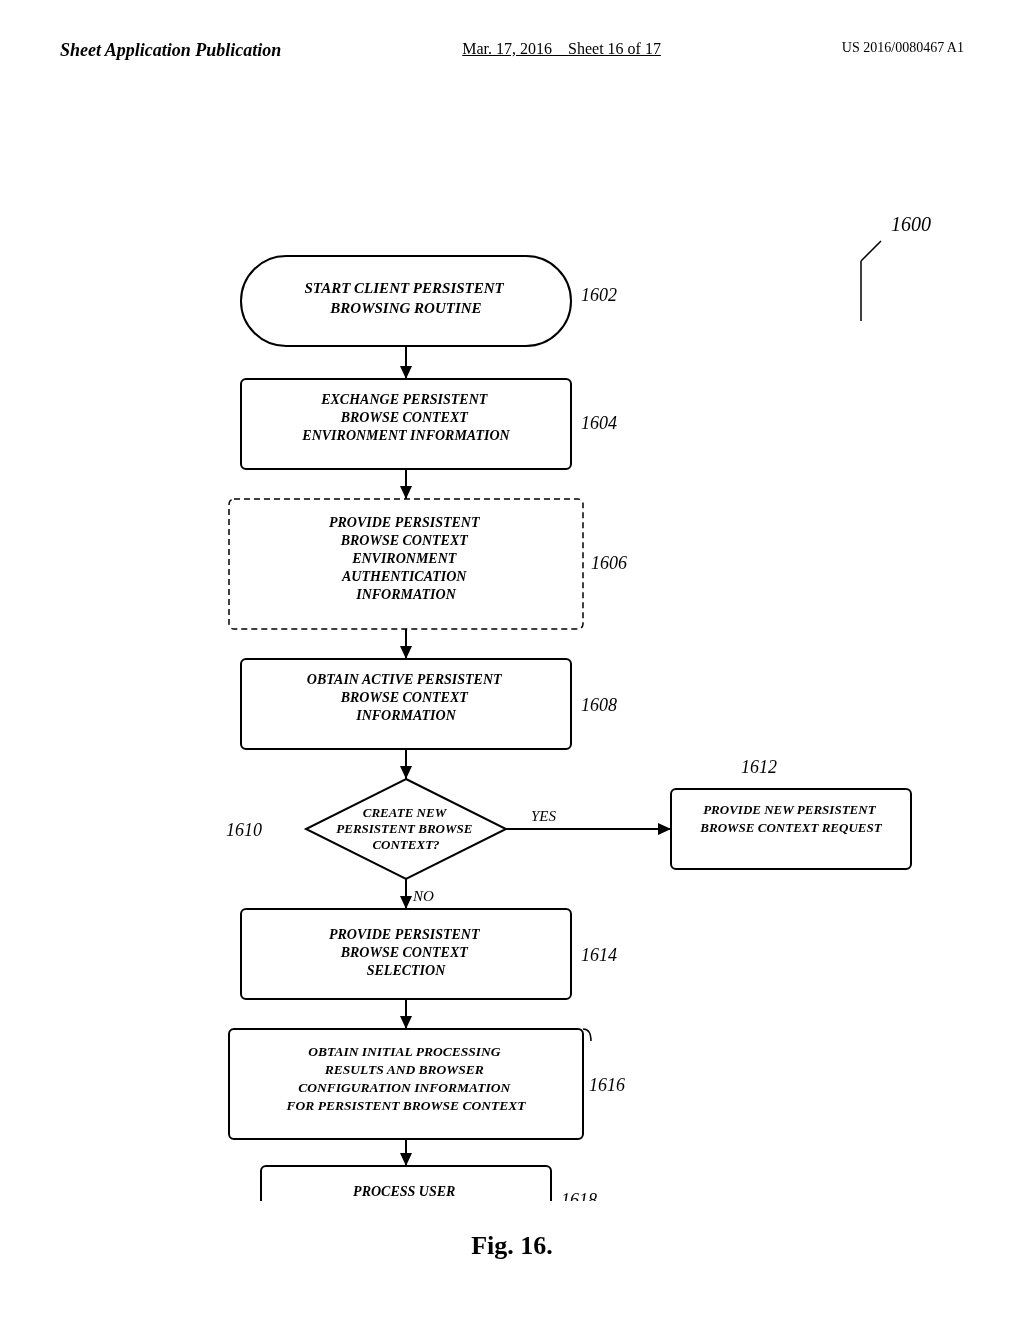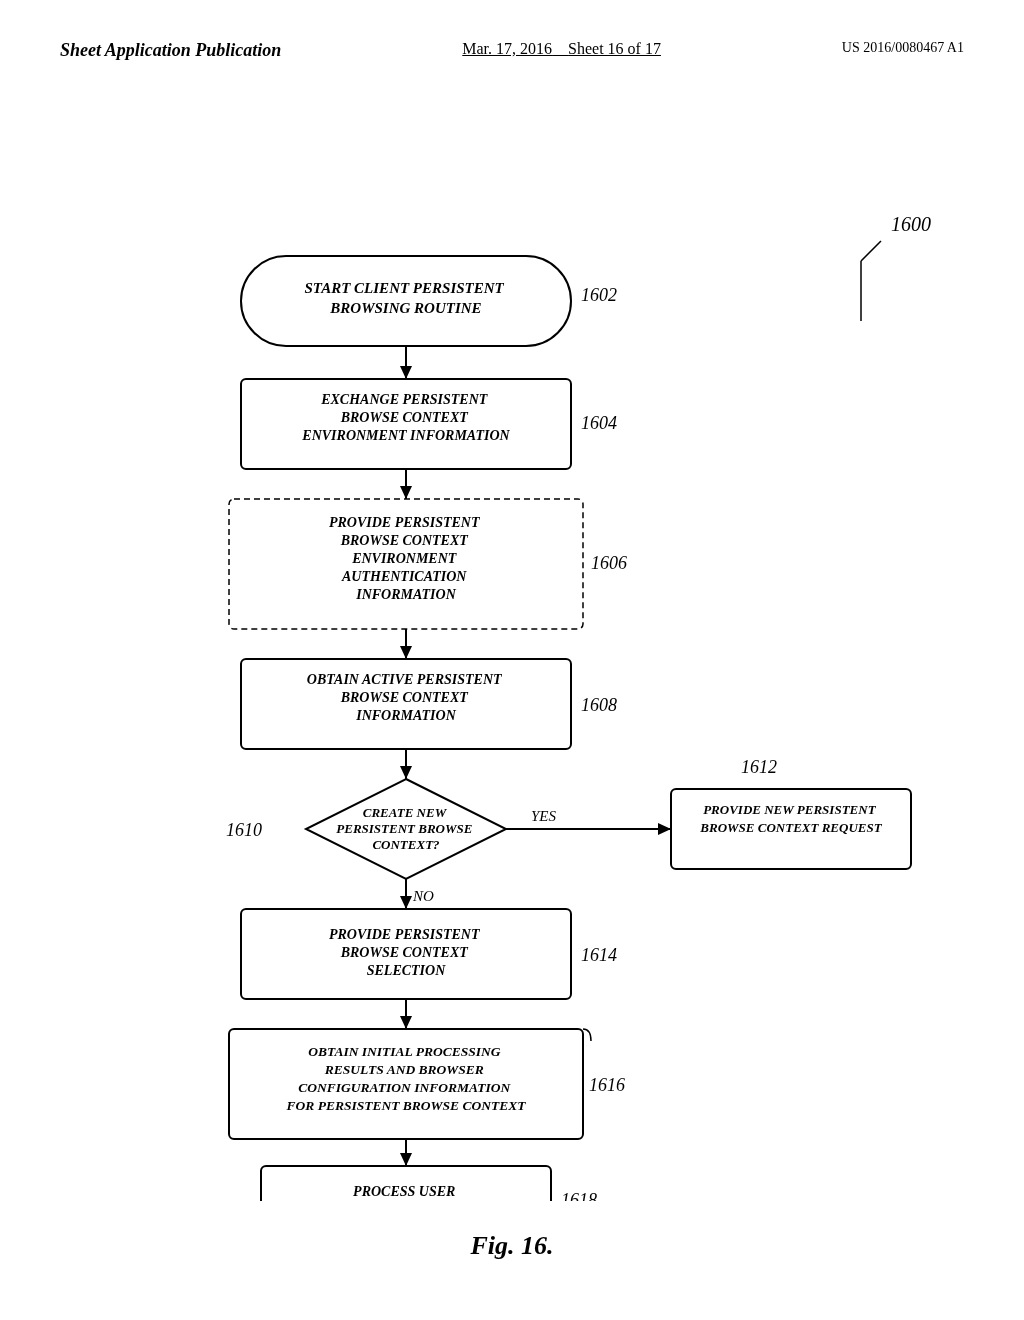--- a/index.html
+++ b/index.html
@@ -56,21 +56,20 @@
       margin: 0 auto;
       width: 860px;
       height: 1100px;
     }
 
     
     .figure-caption {
       text-align: center;
       font-size: 26px;
       font-weight: bold;
-      font-style: italic;
       margin-top: 10px;
       padding-bottom: 20px;
     }
   </style>
 </head>
 <body>
 
 <div class="page">
 
   <div class="header">

